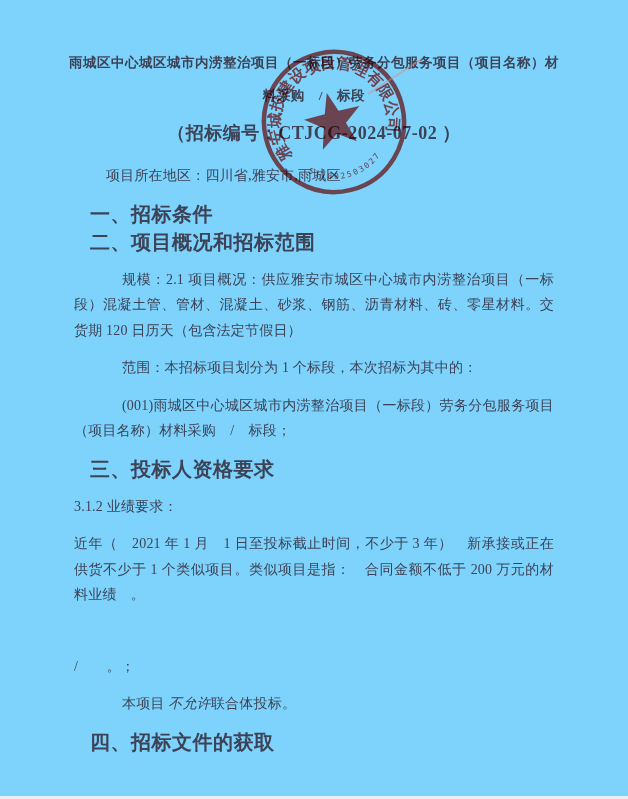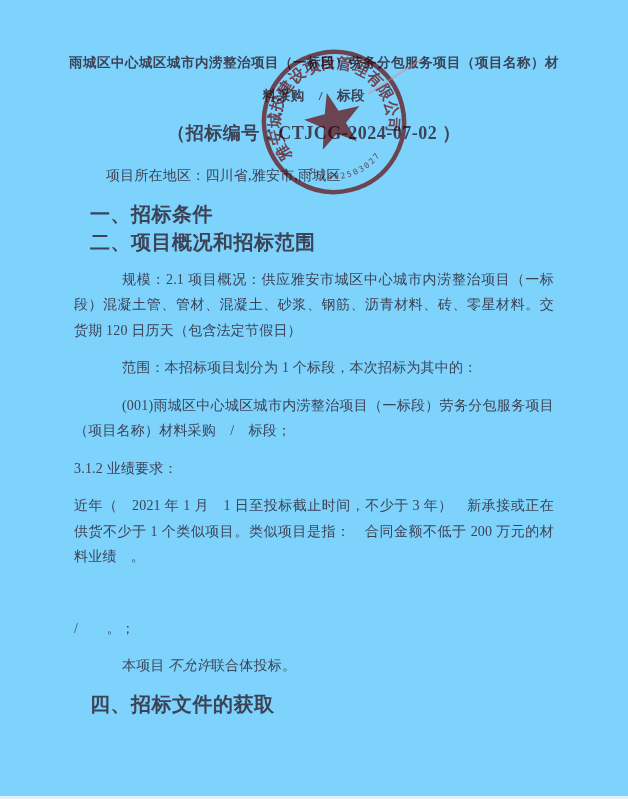--- a/index.html
+++ b/index.html
@@ -86,20 +86,21 @@
   <div class="doc-body">
     <p class="loc">项目所在地区：四川省,雅安市,雨城区</p>
 
     <h2>一、招标条件</h2>
 
     <h2>二、项目概况和招标范围</h2>
     <p class="ind-b">规模：2.1 项目概况：供应雅安市城区中心城市内涝整治项目（一标段）混凝土管、管材、混凝土、砂浆、钢筋、沥青材料、砖、零星材料。交货期 120 日历天（包含法定节假日）</p>
     <p class="ind-b">范围：本招标项目划分为 1 个标段，本次招标为其中的：</p>
     <p class="ind-b">(001)雨城区中心城区城市内涝整治项目（一标段）劳务分包服务项目（项目名称）材料采购　/　标段；</p>
 
+    <h2>三、投标人资格要求</h2>
     <p>3.1.2 业绩要求：</p>
     <p>近年（　2021 年 1 月　1 日至投标截止时间，不少于 3 年）　新承接或正在供货不少于 1 个类似项目。类似项目是指：　合同金额不低于 200 万元的材料业绩　。</p>
     <div class="blank-line"></div>
     <p>/　　。；</p>
     <p class="ind-b"><span>本项目 </span><span class="em-it">不允许</span><span>联合体投标。</span></p>
 
     <h2>四、招标文件的获取</h2>
 
   </div>
 

